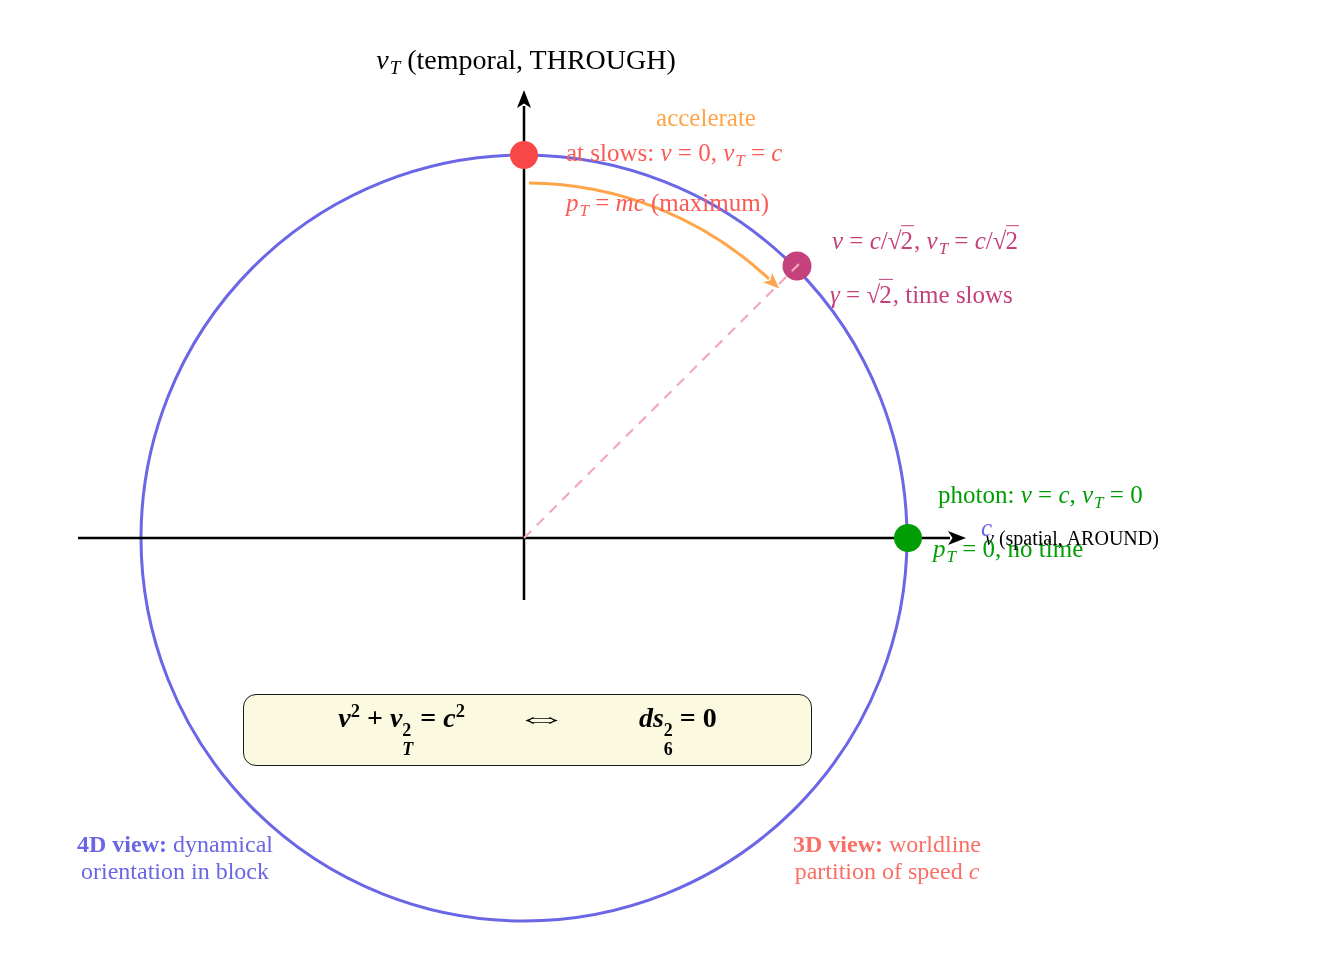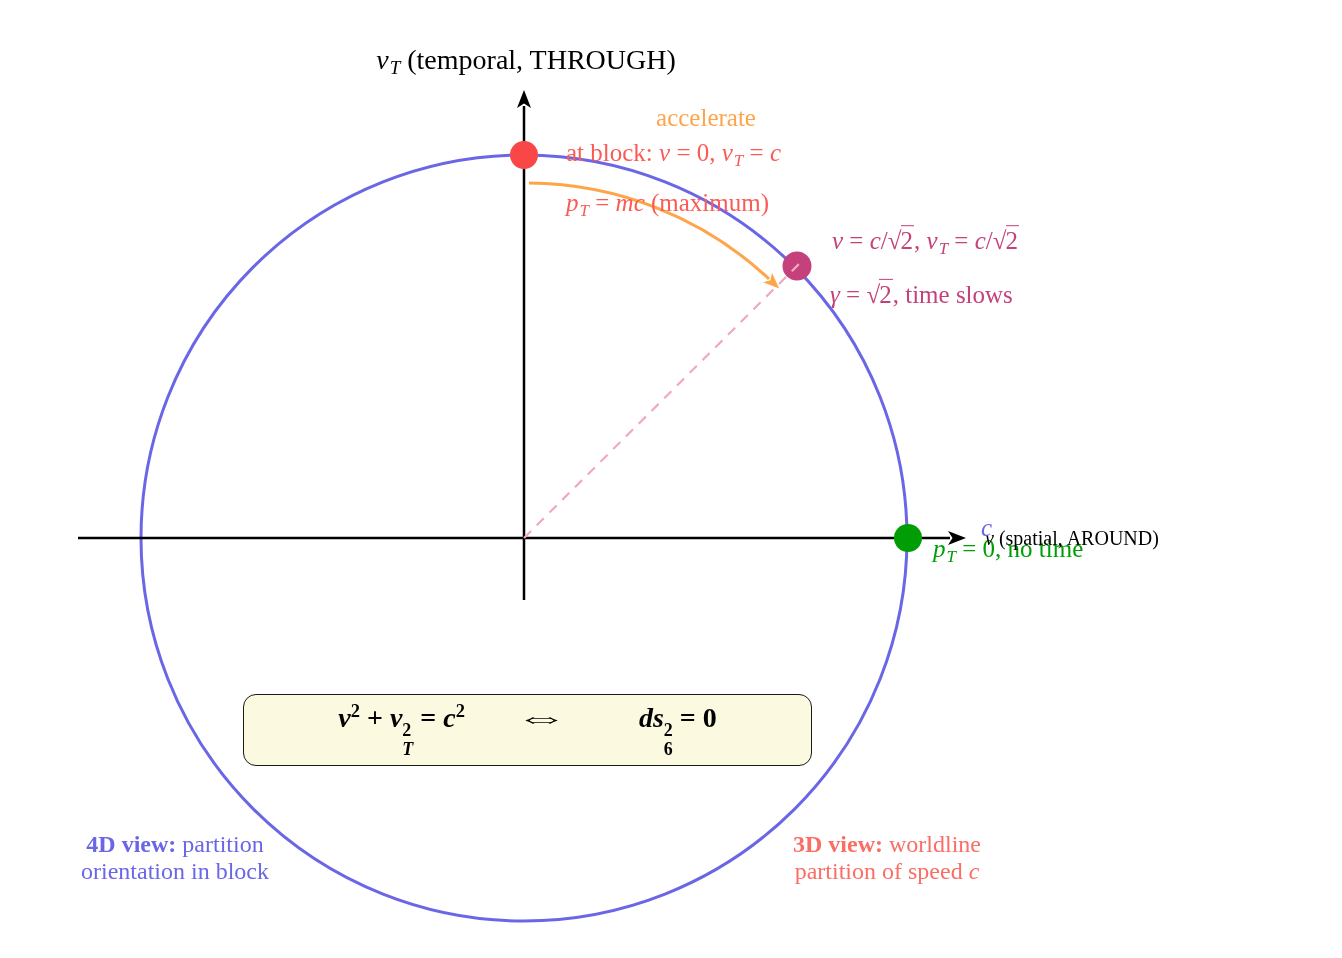--- a/index.html
+++ b/index.html
@@ -56,44 +56,45 @@
     <path d="M 529 183 A 355 355 0 0 1 769 279" fill="none" stroke-width="3" marker-end="url(#arrow-orange)" style="stroke: rgb(255, 164, 73);"></path>
 
     <circle cx="524" cy="155" r="14" style="fill: rgb(249, 71, 71);"></circle>
     <circle cx="908" cy="538" r="14" style="fill: rgb(0, 158, 4);"></circle>
   </svg>
 
   <div class="lbl center" style="left:526px;top:62px;font-size:28px;"><span class="sg-i">v</span><span class="sg-sub">T</span><span class="sg-r"> (temporal, THROUGH)</span></div>
 
   <div class="lbl center" style="left: 706px; top: 118px; font-size: 25px; color: rgb(255, 164, 73);">accelerate</div>
 
-  <div class="lbl vcenter" style="left: 566px; top: 155px; font-size: 25px; color: rgb(251, 91, 85);"><span class="sg-r">at block: </span><span class="sg-i">v</span><span class="sg-r"> = 0, </span><span class="sg-i">v</span><span class="sg-sub">T</span><span class="sg-r"> = </span><span class="sg-i">c</span></div>
+  <div class="lbl vcenter" style="left: 566px; top: 155px; font-size: 25px; color: rgb(251, 91, 85);"><span class="sg-r">at slows: </span><span class="sg-i">v</span><span class="sg-r"> = 0, </span><span class="sg-i">v</span><span class="sg-sub">T</span><span class="sg-r"> = </span><span class="sg-i">c</span></div>
   <div class="lbl vcenter" style="left: 566px; top: 205px; font-size: 25px; color: rgb(251, 91, 85);"><span class="sg-i">p</span><span class="sg-sub">T</span><span class="sg-r"> = </span><span class="sg-i">mc</span><span class="sg-r"> (maximum)</span></div>
 
   <div class="lbl vcenter" style="left: 832px; top: 243px; font-size: 25px; color: rgb(196, 65, 123);"><span class="sg-i">v</span><span class="sg-r"> = </span><span class="sg-i">c</span><span class="sg-r">/</span><span class="sg-r">√</span><span class="sg-rad">2</span><span class="sg-r">, </span><span class="sg-i">v</span><span class="sg-sub">T</span><span class="sg-r"> = </span><span class="sg-i">c</span><span class="sg-r">/</span><span class="sg-r">√</span><span class="sg-rad">2</span></div>
   <div class="lbl vcenter" style="left: 830px; top: 295px; font-size: 25px; color: rgb(196, 65, 123);"><span class="sg-i">γ</span><span class="sg-r"> = </span><span class="sg-r">√</span><span class="sg-rad">2</span><span class="sg-r">, time slows</span></div>
 
+  <div class="lbl vcenter" style="left: 938px; top: 497px; font-size: 25px; color: rgb(0, 158, 4);"><span class="sg-r">photon: </span><span class="sg-i">v</span><span class="sg-r"> = </span><span class="sg-i">c</span><span class="sg-r">, </span><span class="sg-i">v</span><span class="sg-sub">T</span><span class="sg-r"> = 0</span></div>
   <div class="lbl vcenter" style="left: 933px; top: 551px; font-size: 25px; color: rgb(0, 158, 4);"><span class="sg-i">p</span><span class="sg-sub">T</span><span class="sg-r"> = 0, no time</span></div>
 
   <div class="lbl vcenter" style="left:985px;top:538px;font-size:20px;"><span class="sg-i">v</span><span class="sg-r"> (spatial, AROUND)</span></div>
 
   <div class="lbl vcenter" style="left: 981px; top: 528px; font-size: 25px; color: rgb(106, 102, 230);"><span class="sg-i">c</span></div>
 
   <div id="formula-box" style="background: rgb(251, 249, 224); font-weight: bold;">
     <div><span class="sg-i">v</span><span class="sg-sup">2</span><span class="sg-r"> + </span><span class="sg-i">v</span><span class="ss">
           <span class="sst">2</span>
           <span class="ssb" style="font-style: italic;">T</span>
         </span><span class="sg-r"> = </span><span class="sg-i">c</span><span class="sg-sup">2</span><span class="sg-arr">⇔</span><span class="sg-i">ds</span><span class="ss">
           <span class="sst">2</span>
           <span class="ssb">6</span>
         </span><span class="sg-r"> = 0</span></div>
   </div>
 
   <div class="lbl center view-note" style="left: 175px; top: 858px; color: rgb(106, 102, 230);">
-    <div><span class="sg-b">4D view:</span><span class="sg-r"> partition</span></div>
+    <div><span class="sg-b">4D view:</span><span class="sg-r"> dynamical</span></div>
     <div><span class="sg-r">orientation in block</span></div>
   </div>
 
   <div class="lbl center view-note" style="left: 887px; top: 858px; color: rgb(250, 110, 102);">
     <div><span class="sg-b">3D view:</span><span class="sg-r"> worldline</span></div>
     <div><span class="sg-r">partition of speed </span><span class="sg-i">c</span></div>
   </div>
 
 </div>
 

